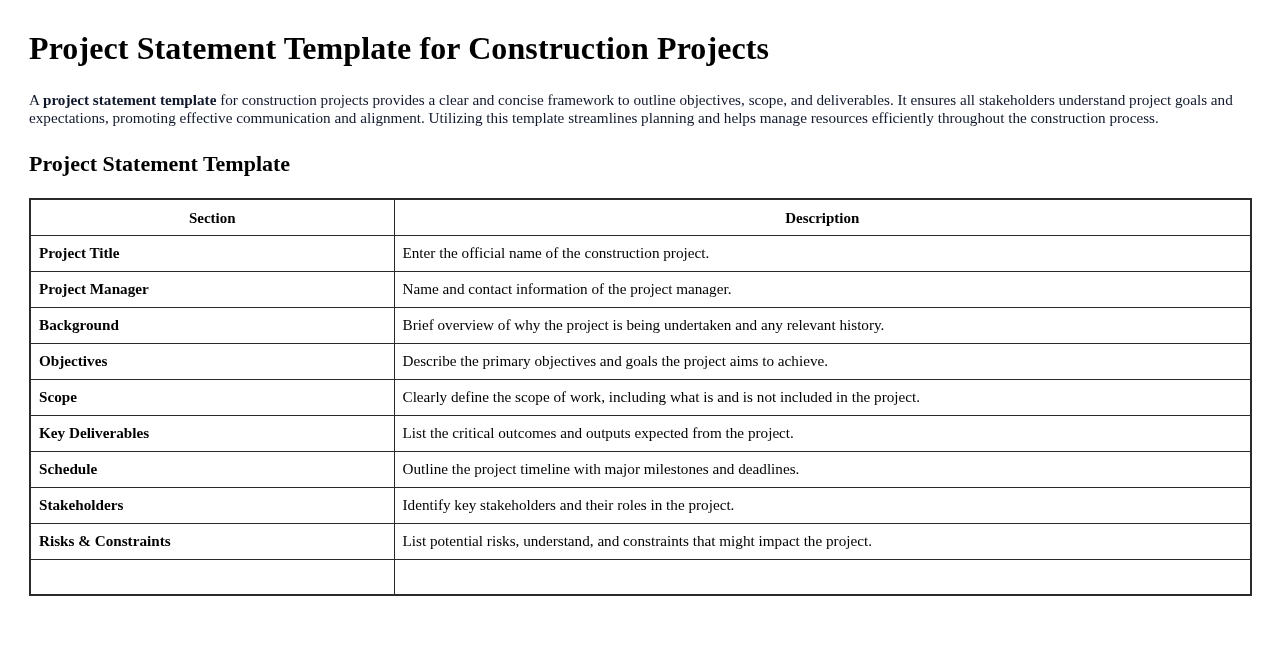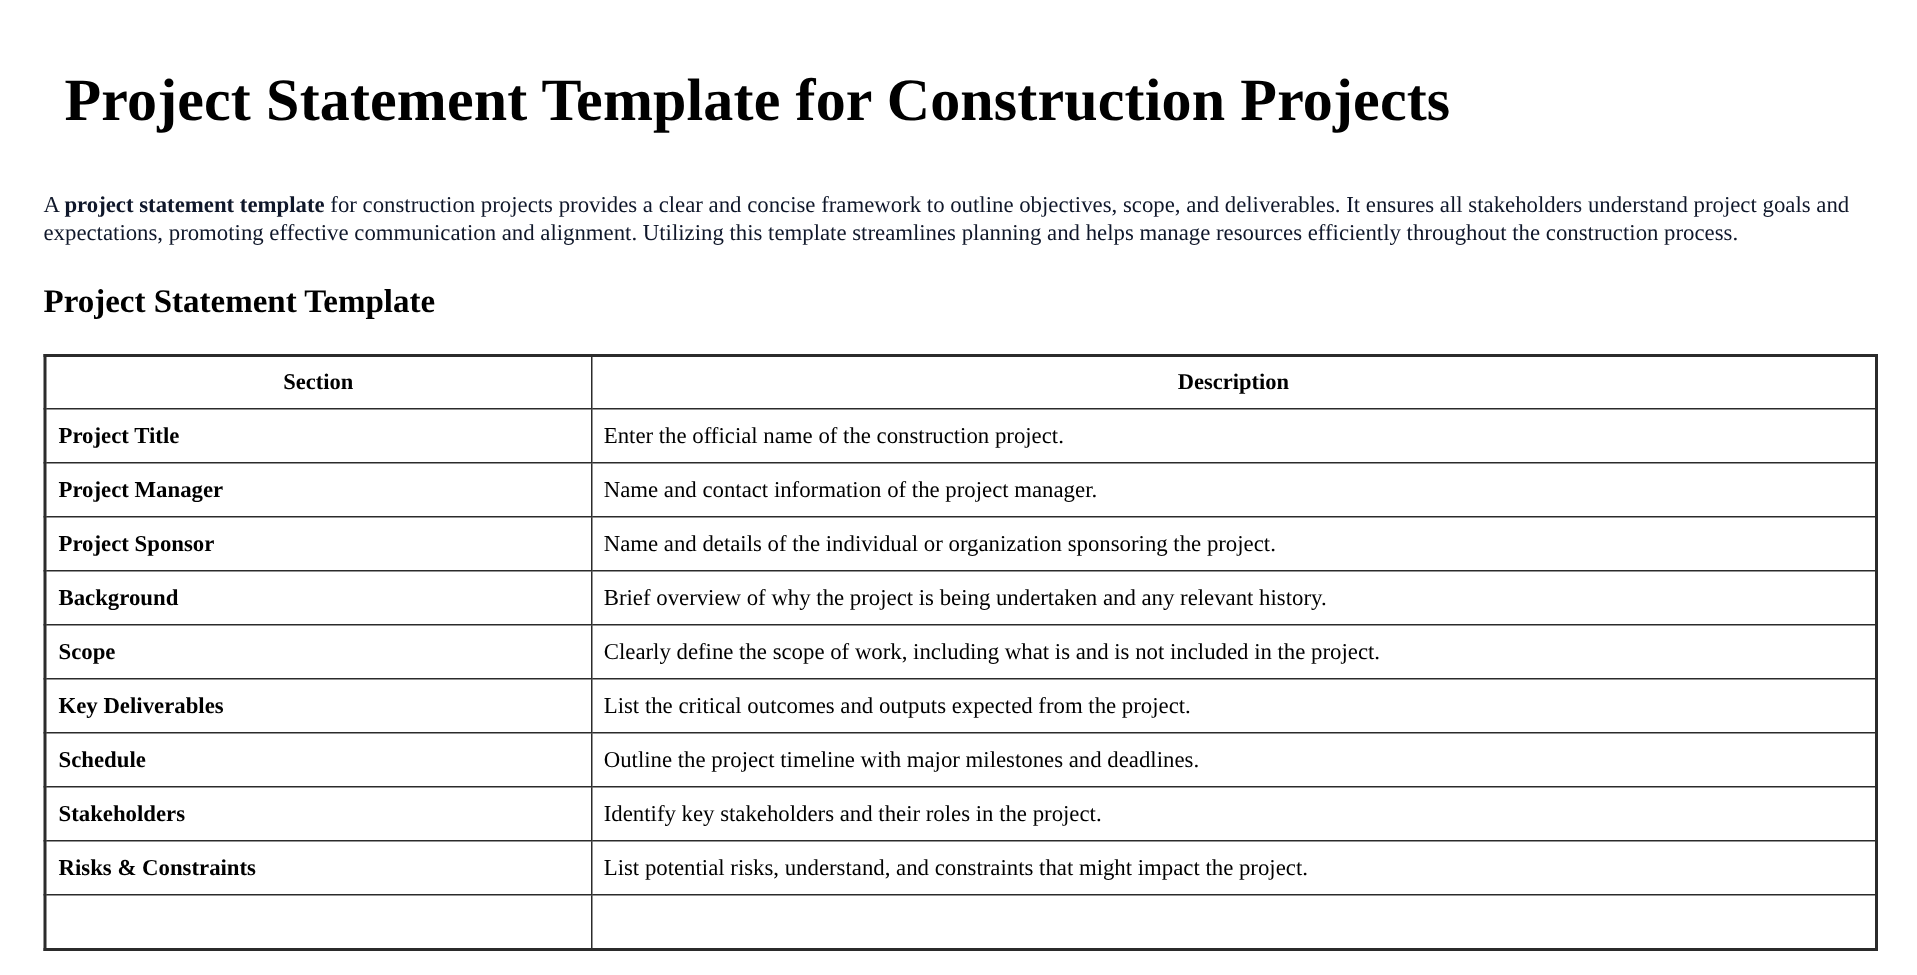--- a/index.html
+++ b/index.html
@@ -15,24 +15,24 @@
     color: #000000;
     -webkit-font-smoothing: antialiased;
   }
   .page {
     padding: 0 29px;
     box-sizing: border-box;
     width: 1278px;
   }
   h1.doc-title {
     font-family: "Liberation Serif", "DejaVu Serif", serif;
-    font-size: 40px;
+    font-size: 32px;
     font-weight: bold;
     line-height: 1.15;
-    margin: 14px;
+    margin: 0;
     padding-top: 30px;
     letter-spacing: 0.1px;
     color: #000;
   }
   p.intro {
     font-size: 15.2px;
     line-height: 18.6px;
     margin: 0;
     padding-top: 24px;
     text-align: left;
@@ -112,26 +112,26 @@
     <tbody>
       <tr>
         <td class="cell-section">Project Title</td>
         <td class="cell-desc">Enter the official name of the construction project.</td>
       </tr>
       <tr>
         <td class="cell-section">Project Manager</td>
         <td class="cell-desc">Name and contact information of the project manager.</td>
       </tr>
       <tr>
-        <td class="cell-section">Project Sponsor</td>
-        <td class="cell-desc">Name and details of the individual or organization sponsoring the project.</td>
+        <td class="cell-section">Background</td>
+        <td class="cell-desc">Brief overview of why the project is being undertaken and any relevant history.</td>
       </tr>
       <tr>
-        <td class="cell-section">Background</td>
-        <td class="cell-desc">Brief overview of why the project is being undertaken and any relevant history.</td>
+        <td class="cell-section">Objectives</td>
+        <td class="cell-desc">Describe the primary objectives and goals the project aims to achieve.</td>
       </tr>
       <tr>
         <td class="cell-section">Scope</td>
         <td class="cell-desc">Clearly define the scope of work, including what is and is not included in the project.</td>
       </tr>
       <tr>
         <td class="cell-section">Key Deliverables</td>
         <td class="cell-desc">List the critical outcomes and outputs expected from the project.</td>
       </tr>
       <tr>

